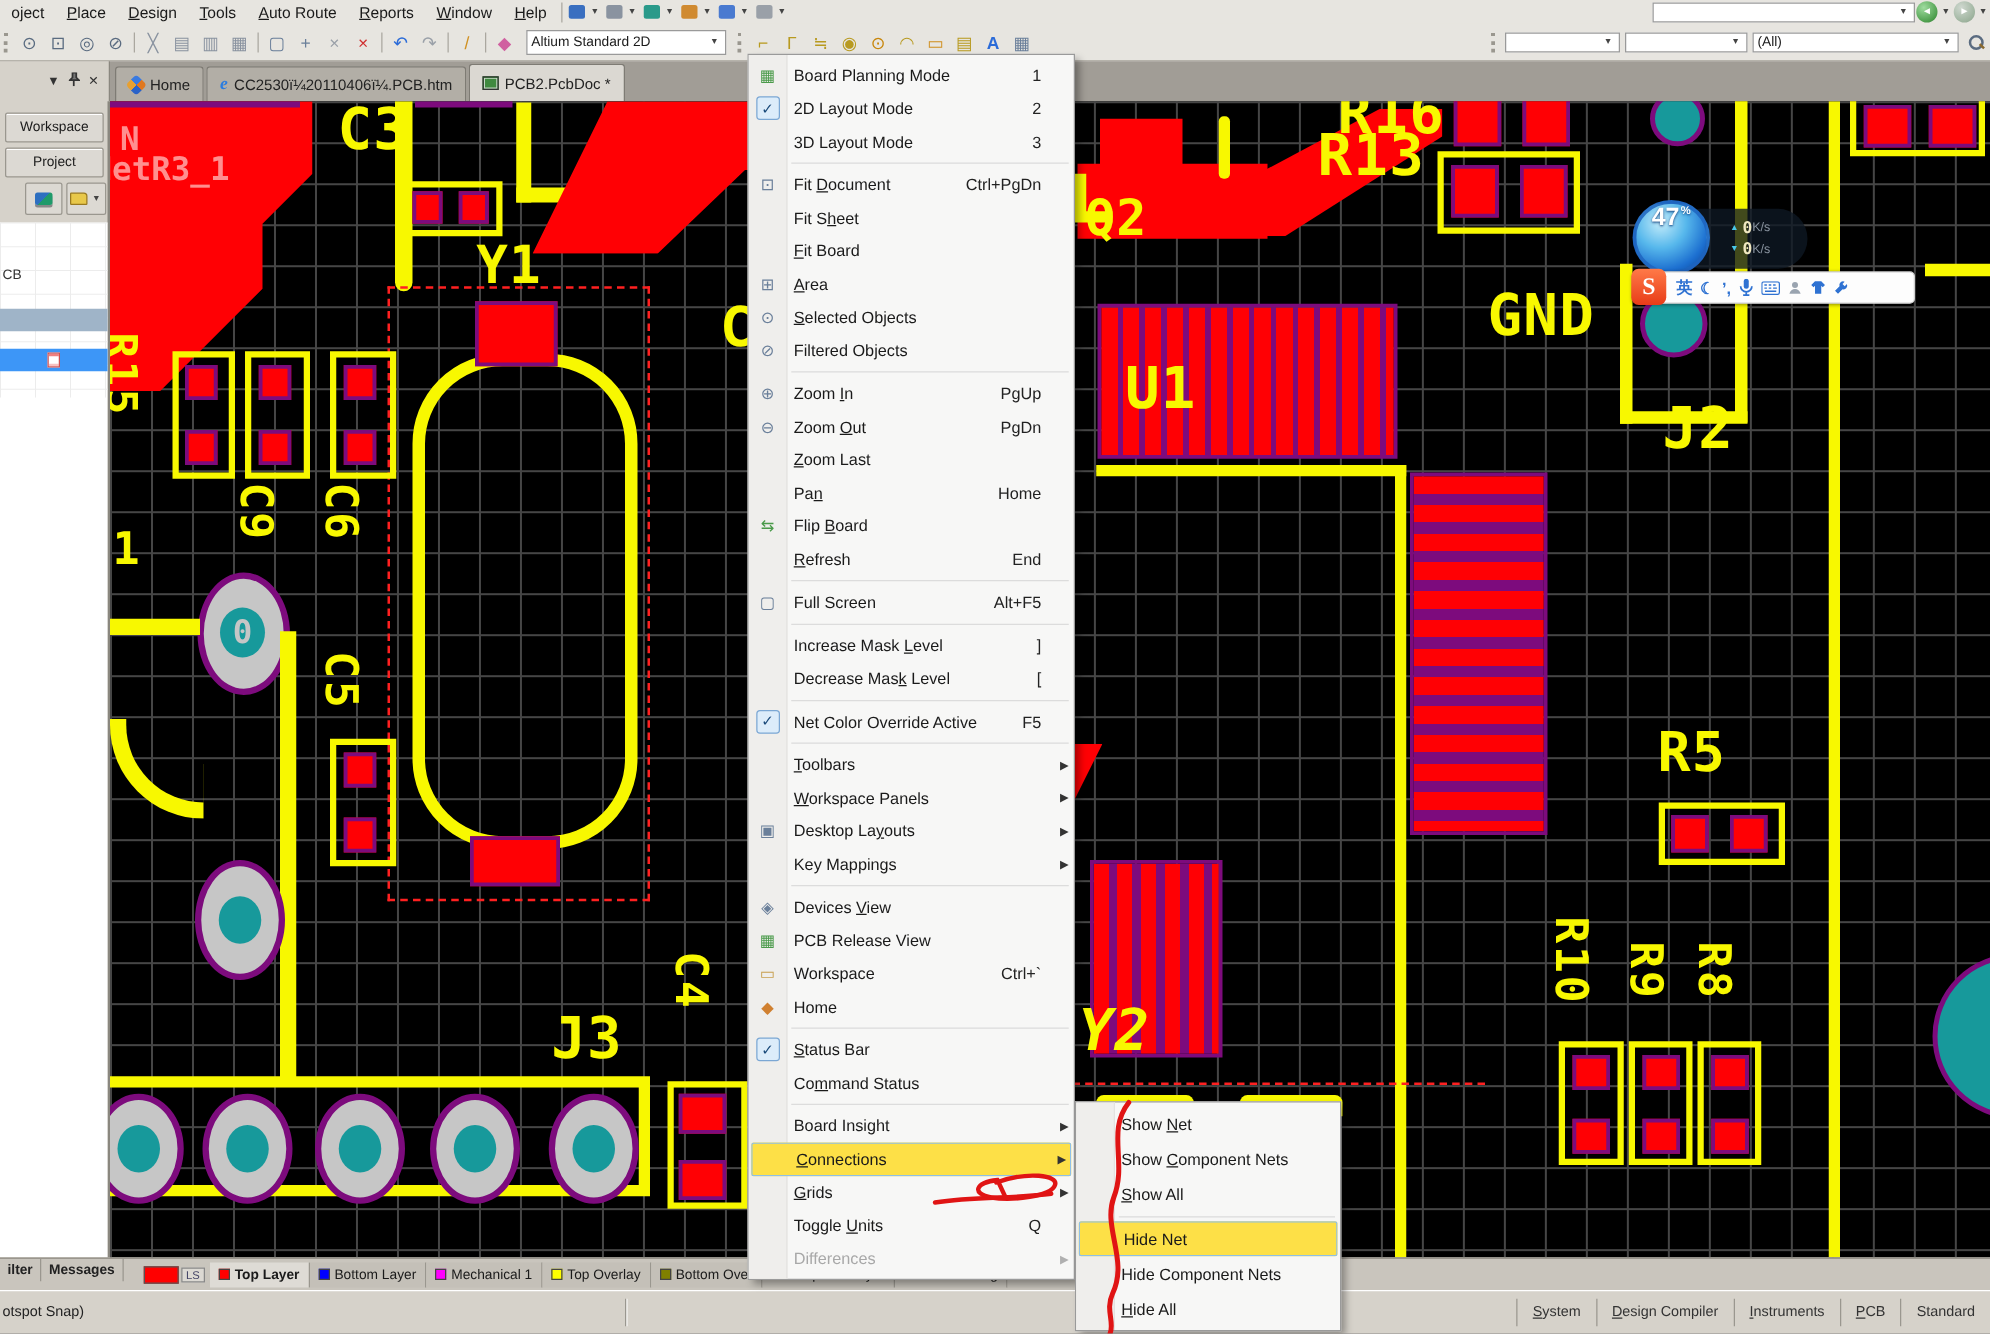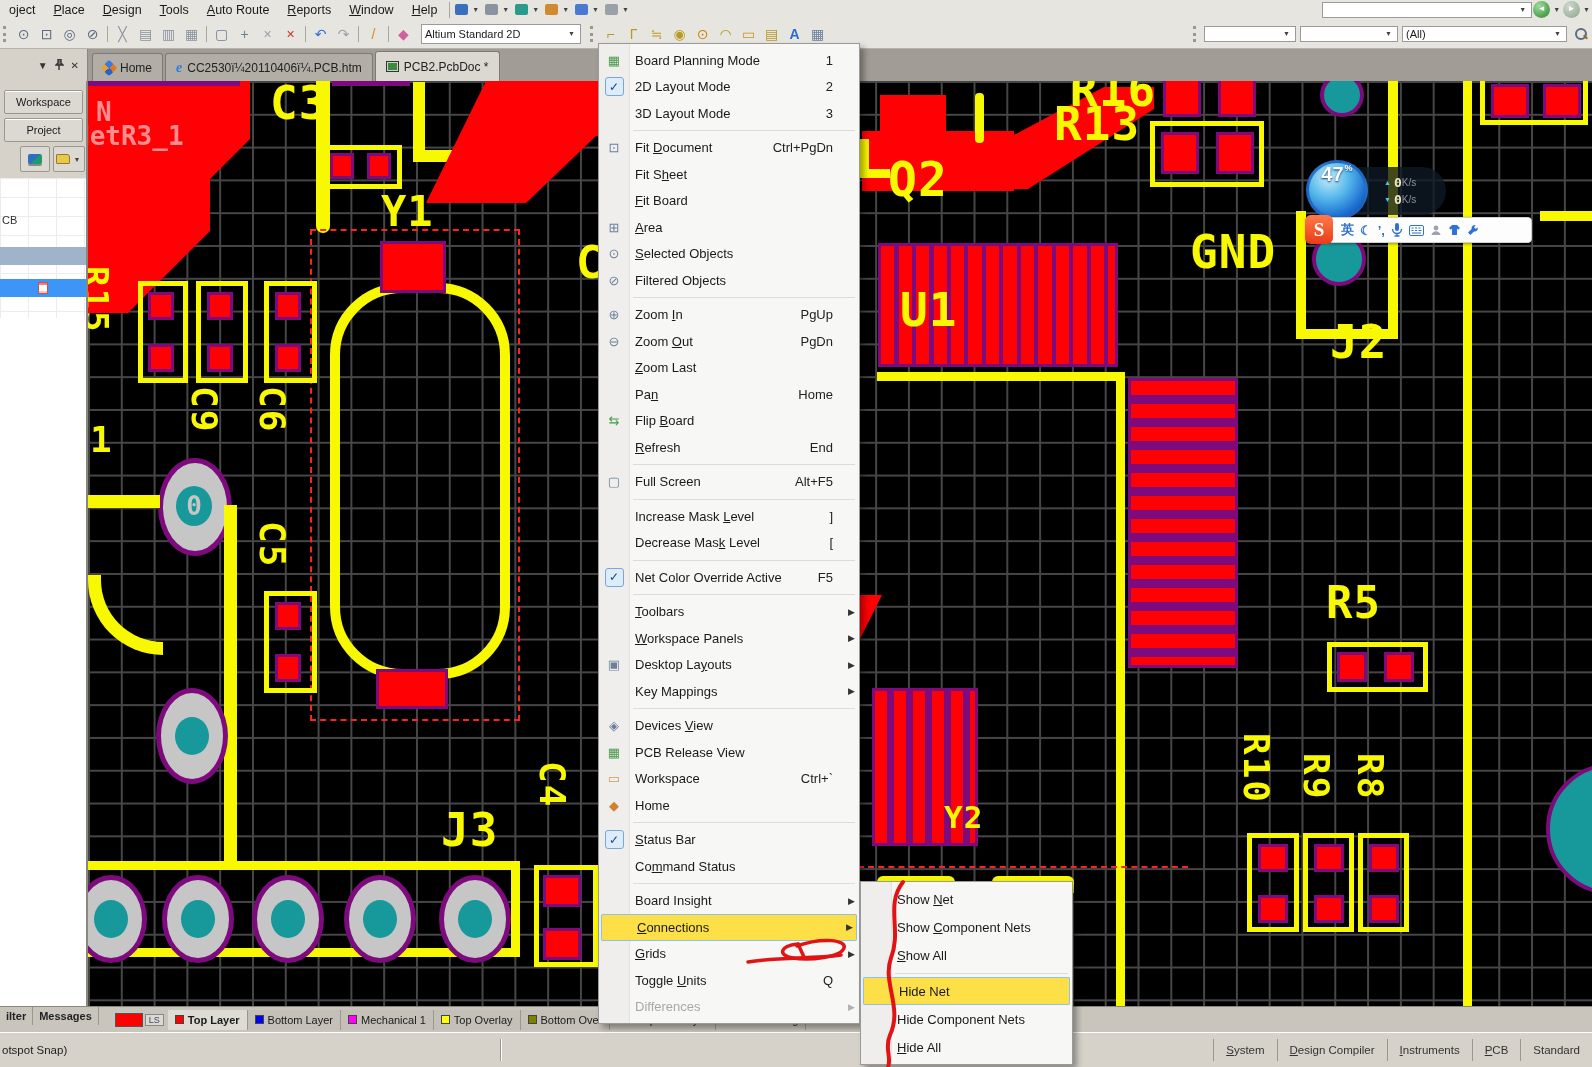--- a/index.html
+++ b/index.html
@@ -457,29 +457,29 @@
       </div>
       <div class="pc ybar" style="left:1452px;top:130px;width:52px;height:10px;"></div>
 
       <div class="netlbl" style="left:8px;top:16px;font-size:26px;">N</div>
       <div class="netlbl" style="left:-14px;top:40px;font-size:26px;">NetR3_1</div>
 
       <div id="pcb-labels">
           <div class="plabel" style="left: 182px; top: 1px; font-size: 46px;">C3</div>
           <div class="plabel" style="left: 293px; top: 112px; font-size: 42px;">Y1</div>
           <div class="plabel" style="left: 488px; top: 162px; font-size: 44px;">C</div>
-          <div class="plabel" style="left: 800px; top: 76px; font-size: 48px;">Q2</div>
+          <div class="plabel" style="left: 780px; top: 76px; font-size: 40px;">Q2</div>
           <div class="plabel" style="left: 982px; top: -12px; font-size: 46px;">R16</div>
           <div class="plabel" style="left: 966px; top: 22px; font-size: 46px;">R13</div>
           <div class="plabel" style="left: 812px; top: 208px; font-size: 46px;">U1</div>
           <div class="plabel" style="left: 1102px; top: 150px; font-size: 46px;">GND</div>
           <div class="plabel" style="left: 1242px; top: 240px; font-size: 46px;">J2</div>
           <div class="plabel" style="left: 1238px; top: 502px; font-size: 44px;">R5</div>
           <div class="plabel" style="left: 353px; top: 728px; font-size: 46px;">J3</div>
-          <div class="plabel" style="left: 856px; top: 722px; font-size: 31px;">Y2</div>
+          <div class="plabel" style="left: 775px; top: 722px; font-size: 46px; font-style: italic;">Y2</div>
           <div class="plabel" style="left: 2px; top: 342px; font-size: 36px;">1</div>
           <div class="plabel v" style="left: -8px; top: 185px; font-size: 34px;">R15</div>
           <div class="plabel v" style="left: 100px; top: 305px; font-size: 36px;">C9</div>
           <div class="plabel v" style="left: 168px; top: 305px; font-size: 36px;">C6</div>
           <div class="plabel v" style="left: 168px; top: 440px; font-size: 36px;">C5</div>
           <div class="plabel v" style="left: 448px; top: 680px; font-size: 36px;">C4</div>
           <div class="plabel v" style="left: 1152px; top: 652px; font-size: 36px;">R10</div>
           <div class="plabel v" style="left: 1212px; top: 672px; font-size: 36px;">R9</div>
           <div class="plabel v" style="left: 1266px; top: 672px; font-size: 36px;">R8</div>
         </div>

